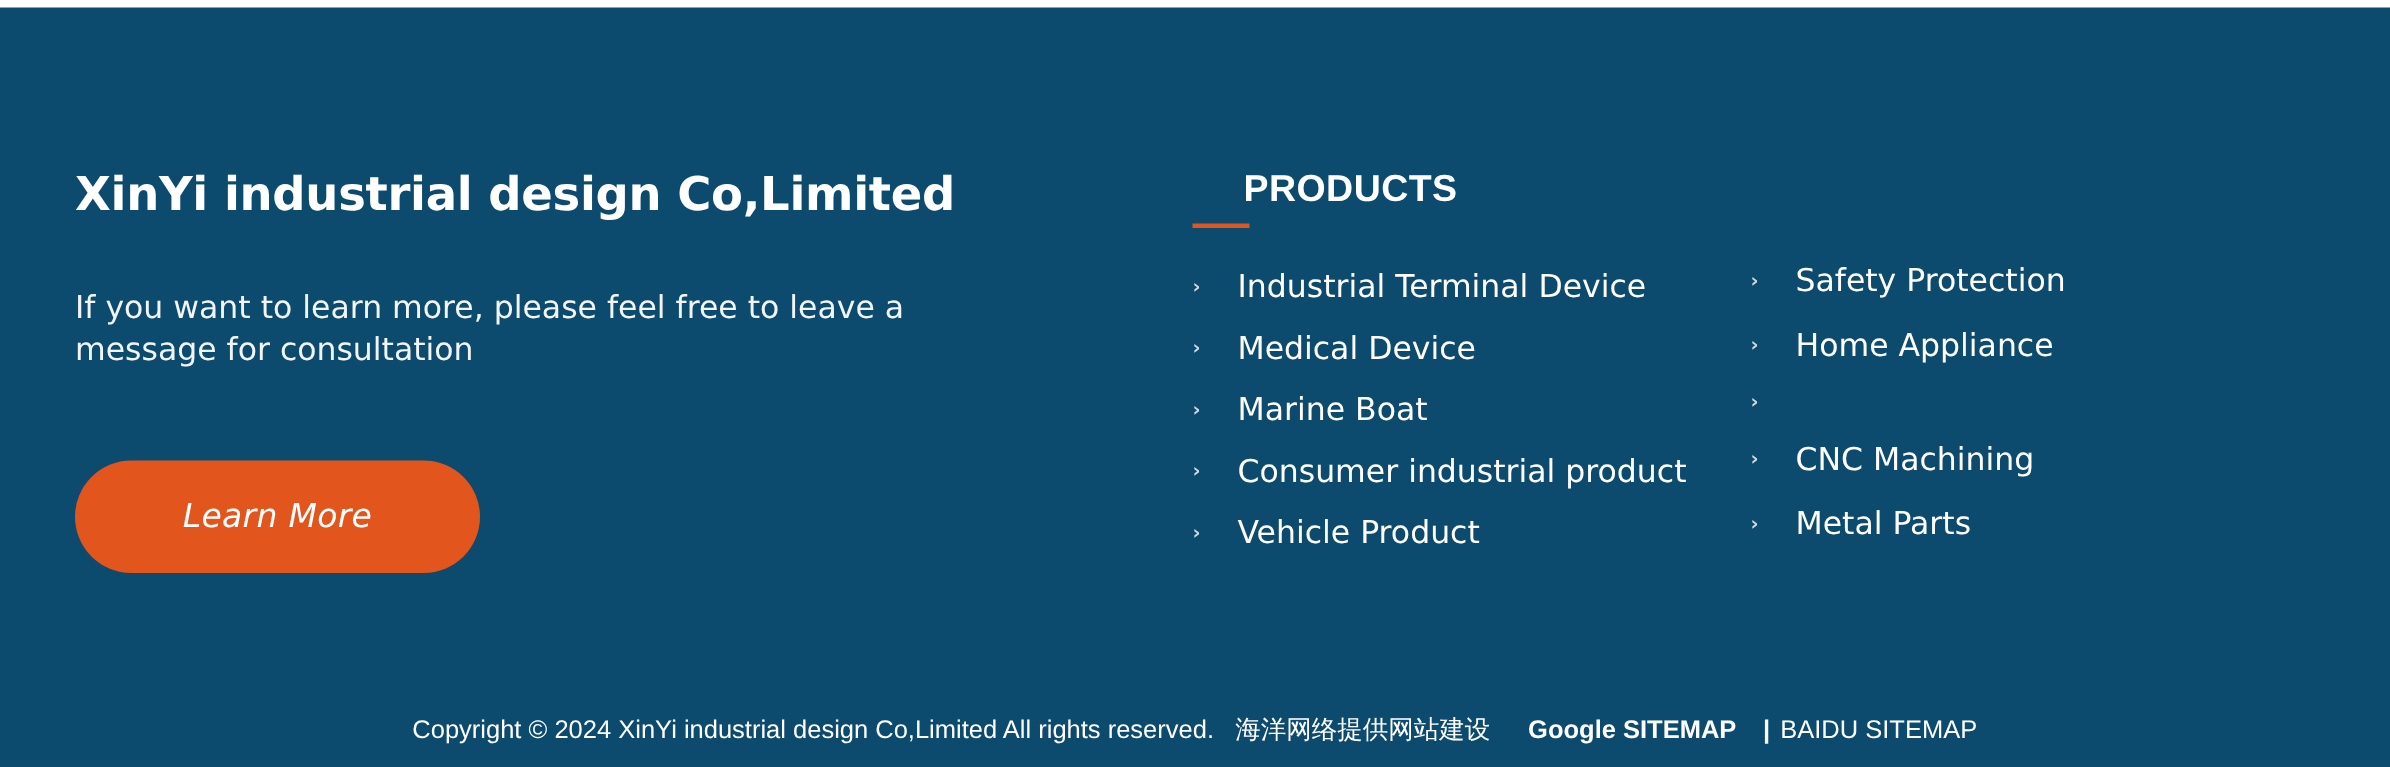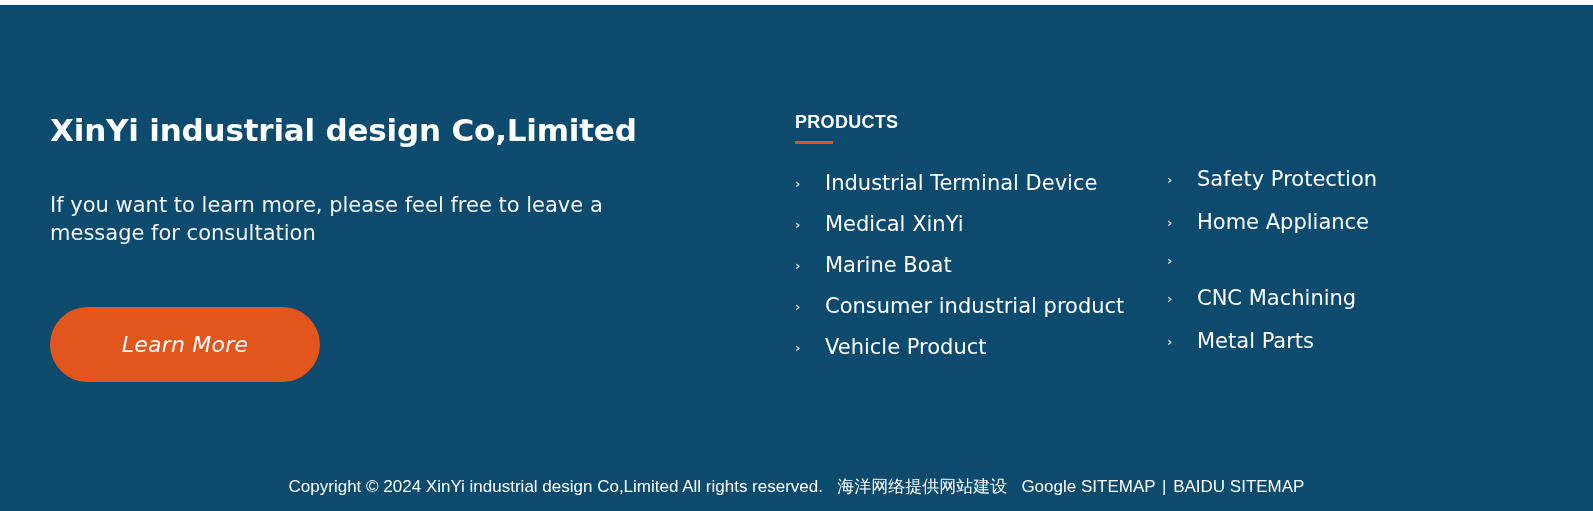--- a/index.html
+++ b/index.html
@@ -73,25 +73,26 @@
 
   
   #products-block {
     position: absolute;
     left: 795px;
     top: 108px;
     width: 760px;
   }
   #products-heading {
     font-family: "Liberation Sans", sans-serif;
-    font-size: 18px;
+    font-size: 25px;
     font-weight: bold;
     color: #ffffff;
     letter-spacing: 0.3px;
     line-height: 1.1;
+    margin-left: 34px;
   }
   #products-underline {
     margin-top: 8px;
     width: 38px;
     height: 3px;
     background: #e2551c;
   }
   #product-columns {
     margin-top: 24px;
     display: flex;
@@ -134,21 +135,21 @@
     position: absolute;
     left: 0;
     top: 470px;
     width: 1593px;
     text-align: center;
     font-family: "Liberation Sans", sans-serif;
     font-size: 17px;
     color: #ffffff;
     white-space: nowrap;
   }
-  #copyright-bar .strong { font-weight: normal; }
+  #copyright-bar .strong { font-weight: bold; margin-left: 11px; }
   #copyright-bar .sep { padding: 0 2px; }
 </style>
 </head>
 <body>
 
 <div id="footer-section">
 
   <div id="company-block">
     <div id="company-title">XinYi industrial design Co,Limited</div>
     <div id="company-tagline">If you want to learn more, please feel free to leave a message for consultation</div>
@@ -162,21 +163,21 @@
 
     <div id="product-columns">
 
       <div class="product-column" id="product-column-1">
         <a class="product-item" href="#">
           <span class="chevron-icon">›</span>
           <span class="product-label">Industrial Terminal Device</span>
         </a>
         <a class="product-item" href="#">
           <span class="chevron-icon">›</span>
-          <span class="product-label">Medical XinYi</span>
+          <span class="product-label">Medical Device</span>
         </a>
         <a class="product-item" href="#">
           <span class="chevron-icon">›</span>
           <span class="product-label">Marine Boat</span>
         </a>
         <a class="product-item" href="#">
           <span class="chevron-icon">›</span>
           <span class="product-label">Consumer industrial product</span>
         </a>
         <a class="product-item" href="#">

